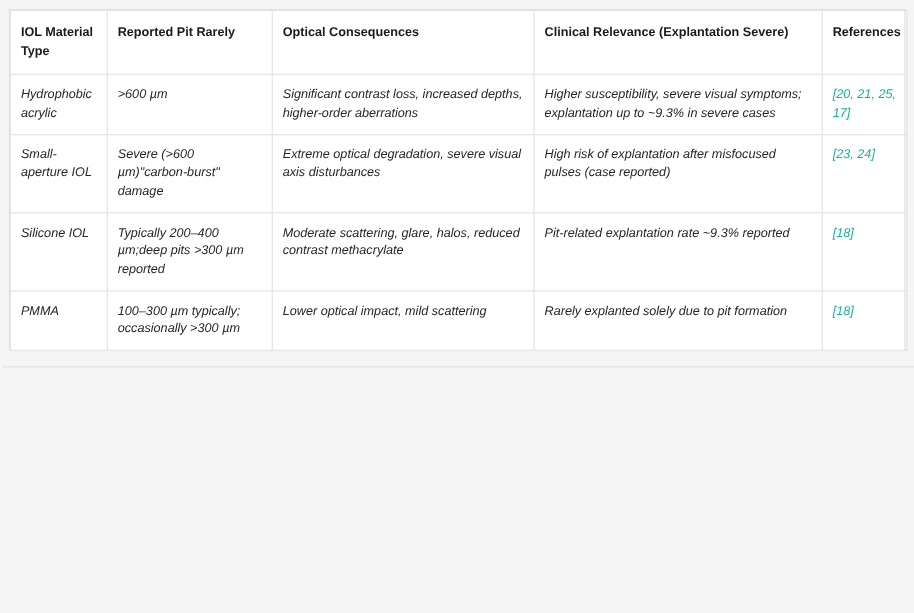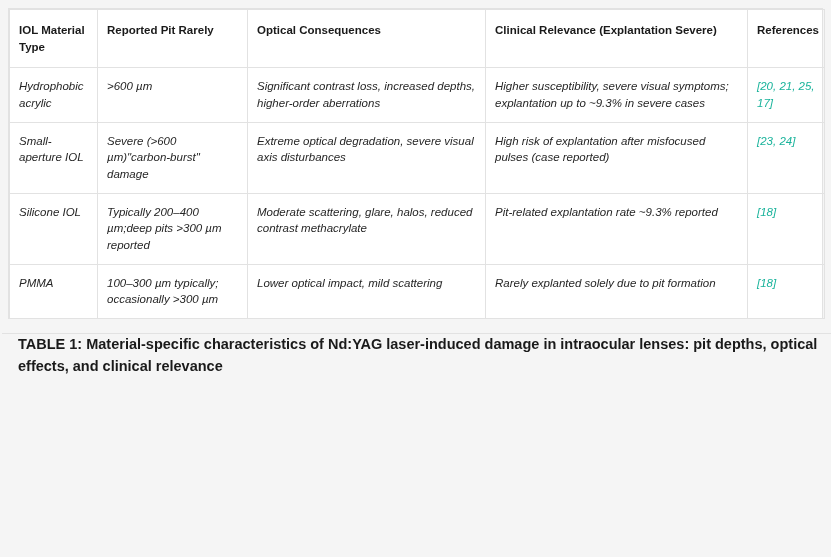--- a/index.html
+++ b/index.html
@@ -147,16 +147,15 @@
           <td>Lower optical impact, mild scattering</td>
           <td>Rarely explanted solely due to pit formation</td>
           <td><span class="ref">[18]</span></td>
         </tr>
       </tbody>
     </table>
   </div>
 
   <div class="caption-box">
     <div class="divider"></div>
-    <p class="caption-title">TABLE 1: Material-specific characteristics of Nd:YAG laser-induced damage in intraocular lenses: pit depths, optical effects, and clinical relevance</p>
   </div>
 
 </div>
 
 </body></html>

